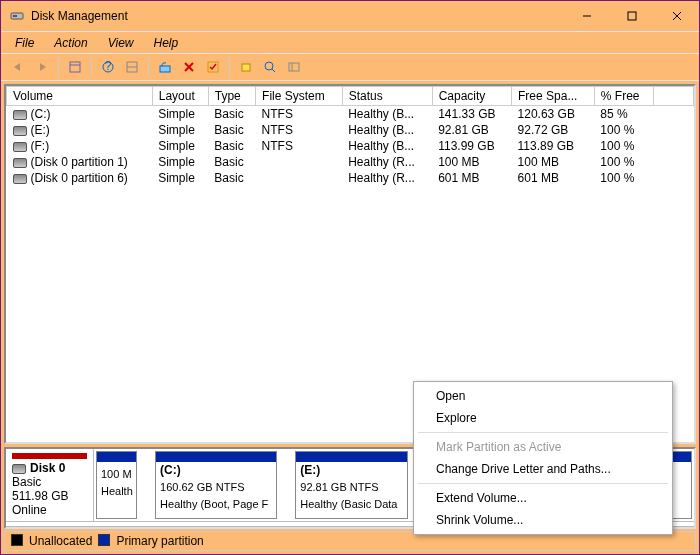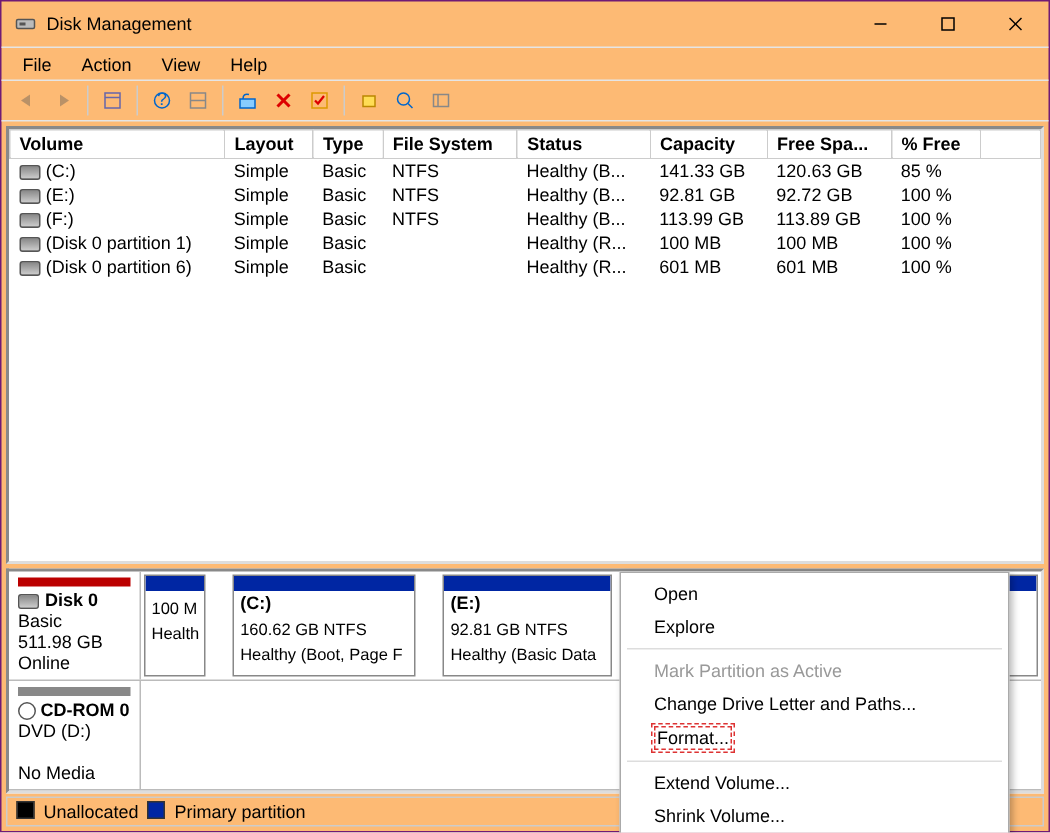--- a/index.html
+++ b/index.html
@@ -3,29 +3,29 @@
 <meta charset="utf-8">
 <style>
 * { box-sizing: border-box; font-family: 'Segoe UI', Tahoma, sans-serif; font-size: 12px; }
 body { margin: 0; background: #fff; }
 .window { width: 700px; height: 555px; border: 1px solid #701a75; display: flex; flex-direction: column; background: #fdba74; }
 .titlebar { height: 30px; display: flex; align-items: center; padding: 0 0 0 8px; }
 .titlebar .icon { width: 16px; height: 16px; margin-right: 6px; display: inline-flex; align-items: center; justify-content: center; }
 .titlebar .title { flex: 1; }
 .wbtn { width: 45px; height: 30px; display: flex; align-items: center; justify-content: center; }
 .menubar { height: 22px; display: flex; align-items: center; padding: 1px 4px; border-top: 1px solid #e5e5e5; }
-.menubar span { padding: 2px 10px; }
+.menubar span { padding: 2px 10px; font-style: italic; }
 .toolbar { height: 28px; display: flex; align-items: center; padding: 2px 6px; border-top: 1px solid #e5e5e5; border-bottom: 1px solid #e5e5e5; gap: 2px; }
 .tbtn { width: 22px; height: 22px; display: flex; align-items: center; justify-content: center; border: 1px solid transparent; }
 .tbtn.disabled { opacity: 0.4; }
 .tsep { width: 1px; height: 20px; background: #ccc; margin: 0 3px; }
 .content { flex: 1; display: flex; flex-direction: column; padding: 3px; }
 .volpane { flex: 1; border: 2px inset #ddd; overflow: hidden; position: relative; background: #fff; }
 table.vol { width: 100%; border-collapse: collapse; }
-table.vol th { text-align: left; font-weight: bold; padding: 2px 6px; border: 1px solid #ccc; background: #fff; position: sticky; top: 0; white-space: nowrap; }
+table.vol th { text-align: left; font-weight: normal; padding: 2px 6px; border: 1px solid #ccc; background: #fff; position: sticky; top: 0; white-space: nowrap; }
 table.vol td { padding: 1px 6px; white-space: nowrap; }
 .drvicon { display: inline-block; width: 14px; height: 10px; background: linear-gradient(#888,#ccc); border: 1px solid #555; border-radius: 2px; margin-right: 4px; vertical-align: middle; }
 .diskpane { border: 2px inset #ddd; margin-top: 3px; background: #fff; }
 .diskrow { display: flex; border-bottom: 1px solid #bbb; }
 .diskhdr { width: 88px; padding: 4px 6px; border-right: 1px solid #bbb; }
 .diskhdr .bar { height: 6px; background: #b00; margin-bottom: 2px; }
 .diskhdr.cd .bar { background: #888; }
 .diskparts { flex: 1; display: flex; align-items: stretch; padding: 2px; gap: 18px; overflow: hidden; }
 .part { border: 1px solid #888; display: flex; flex-direction: column; overflow: hidden; background: #fff; }
 .part .pbar { height: 10px; background: #0026a3; }
@@ -261,43 +261,36 @@
             </div>
             <div class="part" style="width: 230px;">
               <div class="pbar"></div>
               <div class="pl"><b></b></div>
               <div class="pl">MB</div>
               <div class="pl">Healthy (R</div>
             </div>
           </div>
       </div>
       <div class="diskrow">
-        <div class="diskhdr cd">
-          <div class="bar"></div>
-          <span style="display:inline-block;width:12px;height:12px;border:1px solid #555;border-radius:50%;margin-right:3px;vertical-align:middle;"></span><b>CD-ROM 0</b><br>
-          <span>DVD (D:)</span><br><br>
-          <span>No Media</span>
-        </div>
         <div class="diskparts"></div>
       </div>
     </div>
 
     <div class="legend">
       <span class="legbox unalloc"></span>
       <span>Unallocated</span>
       <span class="legbox primary"></span>
       <span>Primary partition</span>
     </div>
 
     <div class="ctxmenu" style="left:412px; top:300px;">
       <div class="mitem">Open</div>
       <div class="mitem">Explore</div>
       <div class="msep"></div>
       <div class="mitem disabled">Mark Partition as Active</div>
       <div class="mitem">Change Drive Letter and Paths...</div>
-      <div class="mitem"><span class="highlight">Format...</span></div>
       <div class="msep"></div>
       <div class="mitem">Extend Volume...</div>
       <div class="mitem">Shrink Volume...</div>
 
     </div>
   </div>
 </div>
 
 </body></html>

